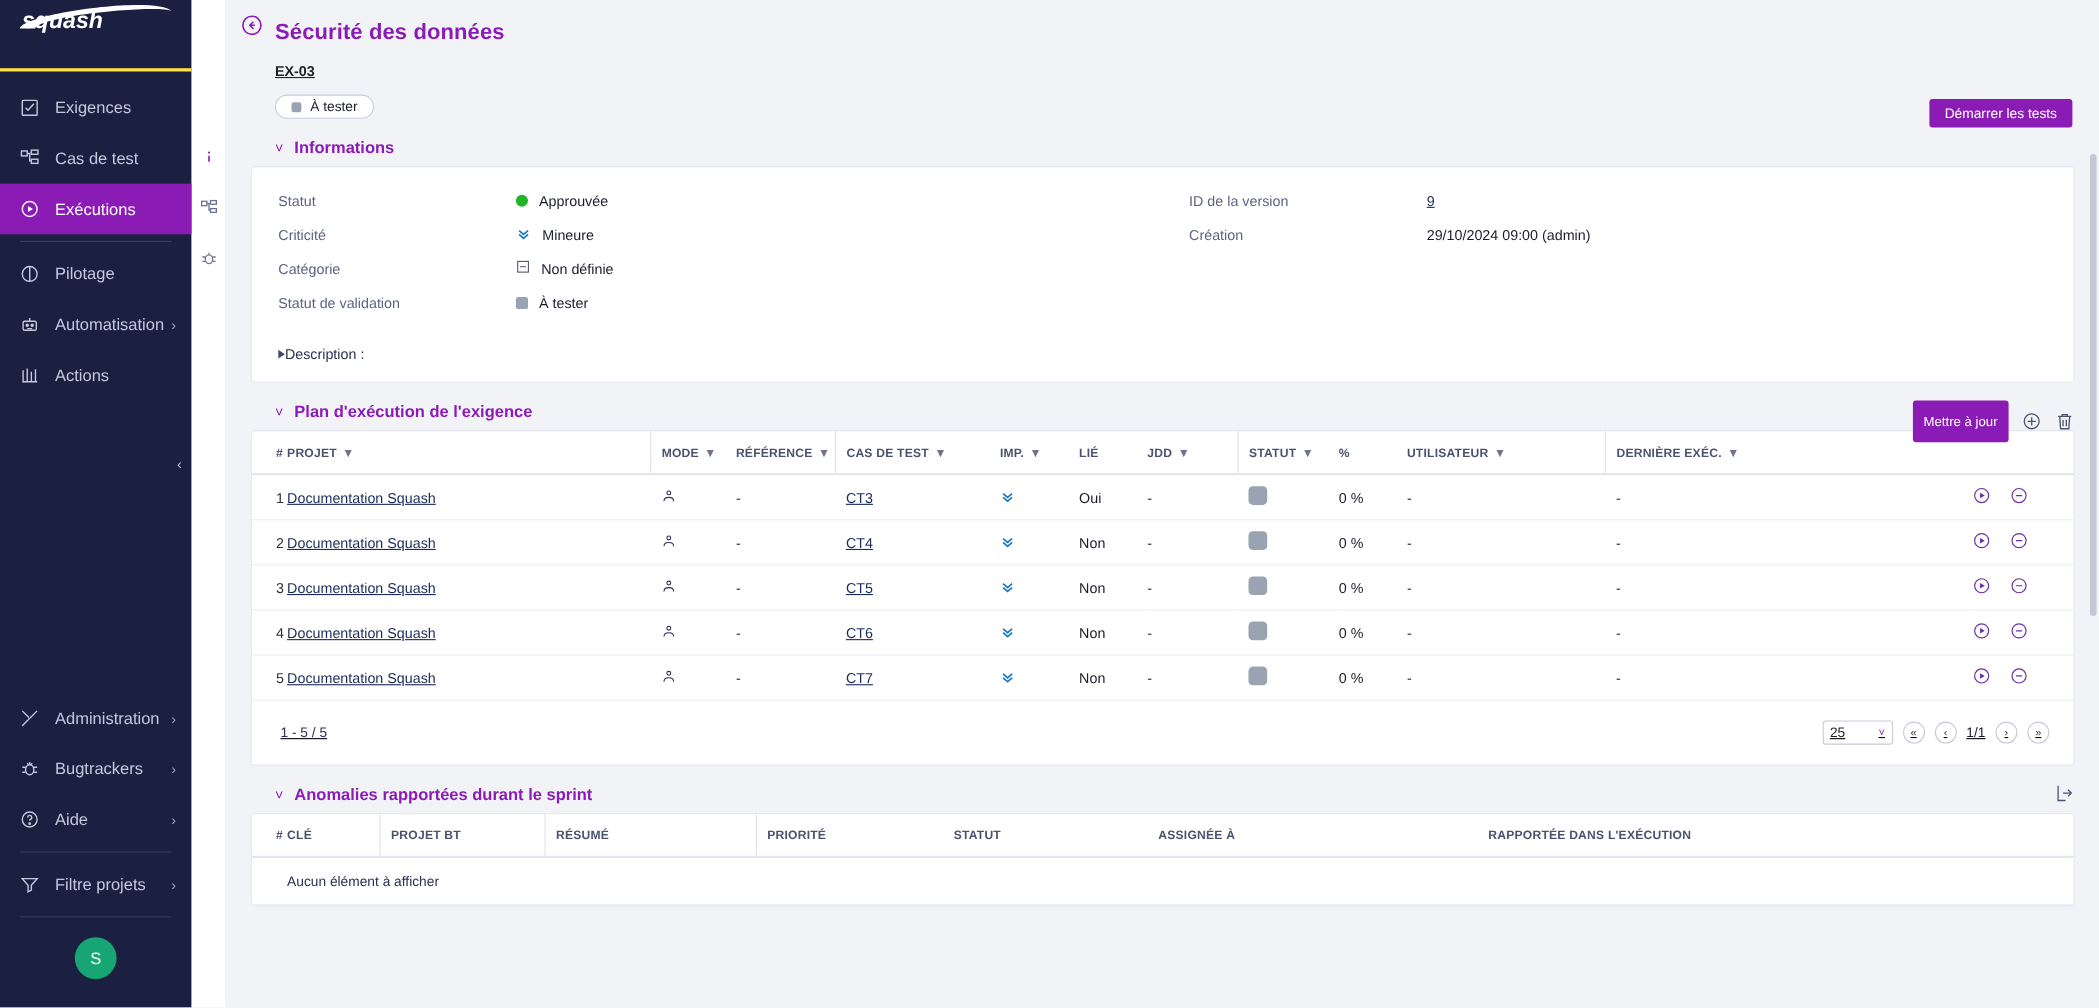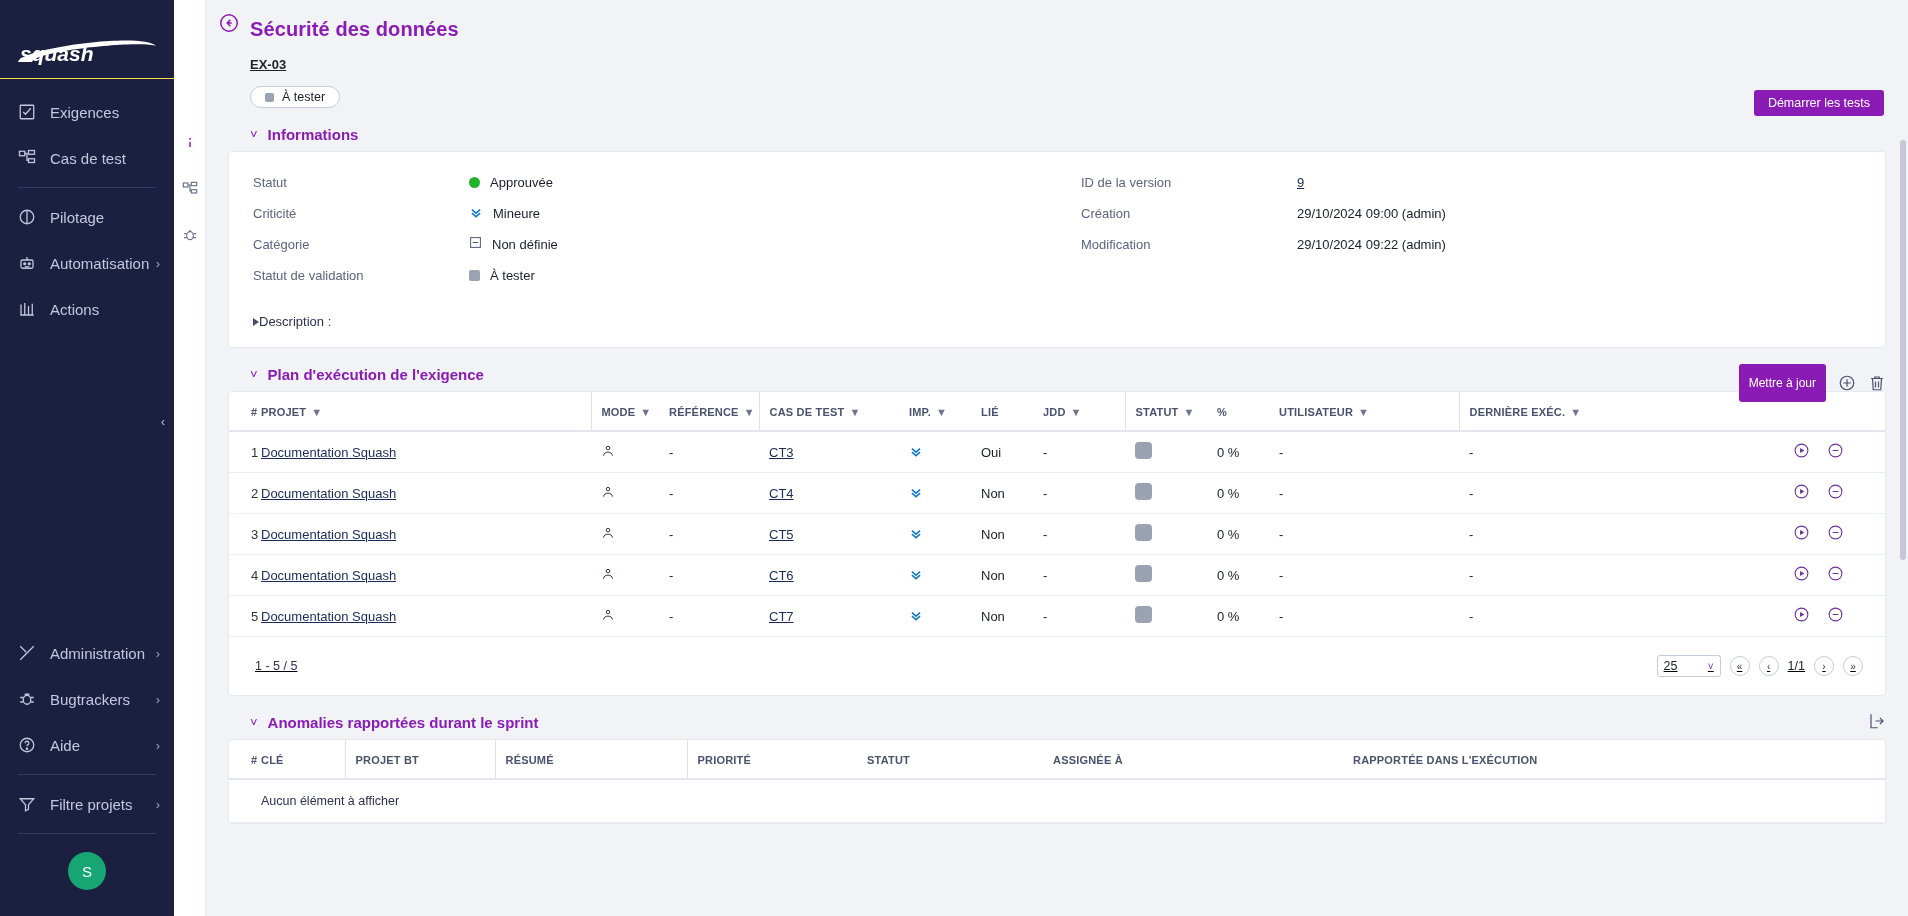--- a/index.html
+++ b/index.html
@@ -13,23 +13,23 @@
 
   
   .sidebar {
     width: 174px; height: 916px;
     background: #1c2040;
     display: flex; flex-direction: column;
     flex: 0 0 174px;
     position: relative;
   }
   .logo-wrap {
-    height: 79px; display: flex; align-items: flex-end;
+    height: 65px; display: flex; align-items: flex-start;
     padding-left: 16px;
-    border-bottom: 1px solid #fde047;
+    border-bottom: 3px solid #fde047;
   }
   .logo-svg { width: 142px; height: 42px; display:block; }
   .nav { padding-top: 10px; }
   .nav-item {
     display: flex; align-items: center;
     height: 46px; padding-left: 18px;
     color: #c3c8de; font-size: 15px;
     cursor: pointer; position: relative;
   }
   .nav-item .ic { width: 26px; display:flex; align-items:center; justify-content:flex-start; }
@@ -201,20 +201,29 @@
         <span class="ic">
           <svg viewBox="0 0 24 24" fill="none" stroke="currentColor" stroke-width="1.7">
               <rect x="2" y="3" width="7" height="6"></rect>
               <rect x="14" y="2" width="8" height="5"></rect>
               <rect x="14" y="13" width="8" height="5"></rect>
               <path d="M9 6h3v9h2M12 6v0"></path>
             </svg>
         </span>
         <span class="lbl">Cas de test</span>
       </div>
+      <div class="nav-item active">
+        <span class="ic">
+          <svg viewBox="0 0 24 24" fill="none" stroke="currentColor" stroke-width="1.7">
+              <circle cx="12" cy="12" r="9"></circle>
+              <path d="M10 8.5l6 3.5-6 3.5z" fill="currentColor" stroke="none"></path>
+            </svg>
+        </span>
+        <span class="lbl">Exécutions</span>
+      </div>
       <div class="nav-sep"></div>
       <div class="nav-item">
         <span class="ic">
           <svg viewBox="0 0 24 24" fill="none" stroke="currentColor" stroke-width="1.7">
               <circle cx="12" cy="12" r="9"></circle>
               <path d="M12 3v18"></path>
               <path d="M12 12h9" stroke-width="0"></path>
               <path d="M12 3a9 9 0 0 1 0 18z" fill="currentColor" stroke="none" opacity="0"></path>
             </svg>
         </span>
@@ -388,26 +397,20 @@
           <div class="info-row">
             <div class="info-label">ID de la version</div>
             <div class="info-val">
                 <span class="link-u">9</span>
               </div>
           </div>
           <div class="info-row">
             <div class="info-label">Création</div>
             <div class="info-val">
                 <span>29/10/2024 09:00 (admin)</span>
-              </div>
-          </div>
-          <div class="info-row">
-            <div class="info-label">Modification</div>
-            <div class="info-val">
-                <span>29/10/2024 09:22 (admin)</span>
               </div>
           </div>
         </div>
       </div>
       <div class="desc-row">
         <span class="tri"></span>
         <span class="desc-lbl">Description :</span>
       </div>
     </div>
 

